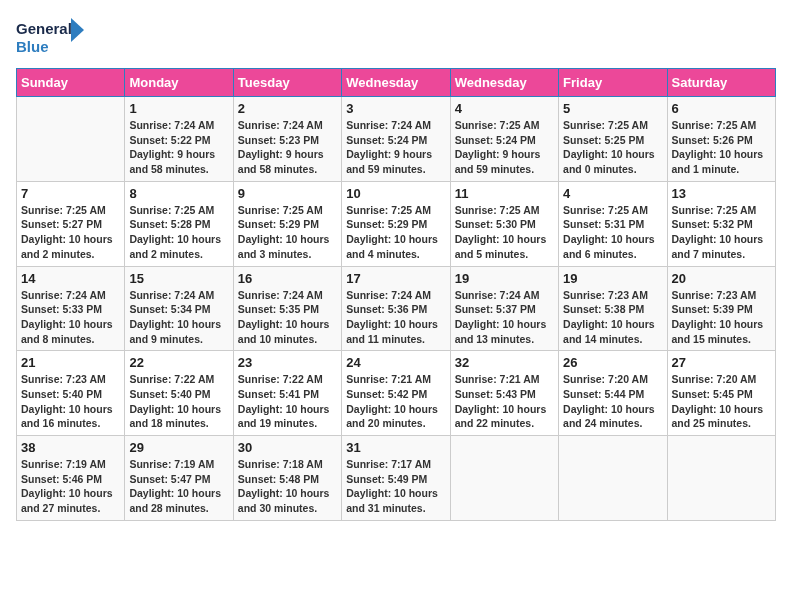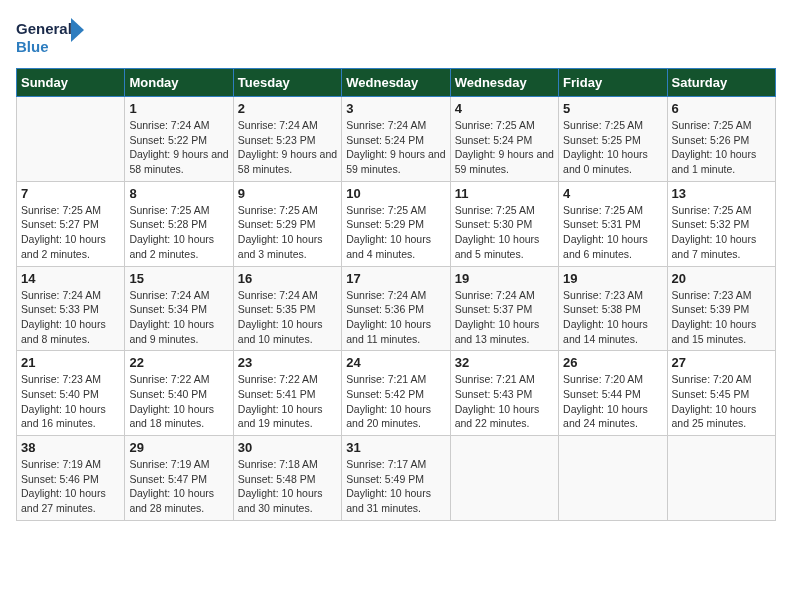--- a/index.html
+++ b/index.html
@@ -31,21 +31,21 @@
     .title-block h2 {
       font-size: 18px;
       font-weight: normal;
       color: #444;
     }
     table {
       width: 100%;
       border-collapse: collapse;
     }
     thead tr th {
-      background-color: #14532d;
+      background-color: #ec4899;
       color: #fff;
       font-size: 13px;
       font-weight: bold;
       padding: 6px 4px;
       border: 1px solid #2e7dbf;
       text-align: left;
     }
     tbody tr td {
       border: 1px solid #ccc;
       vertical-align: top;
@@ -65,20 +65,21 @@
       font-size: 13px;
       font-weight: bold;
       color: #222;
       display: block;
       margin-bottom: 2px;
     }
     .day-info {
       font-size: 10.5px;
       color: #333;
       line-height: 1.4;
+      font-weight: bold;
     }
   </style>
 </head>
 <body>
 
 <div class="header">
   <div class="logo">
   <svg width="70" height="42" viewBox="0 0 70 42">
     <text x="0" y="18" font-size="15" font-weight="bold" font-family="Arial" fill="#1a2a4a">General</text>
     <text x="0" y="36" font-size="15" font-weight="bold" font-family="Arial" fill="#2e7dbf">Blue</text>

